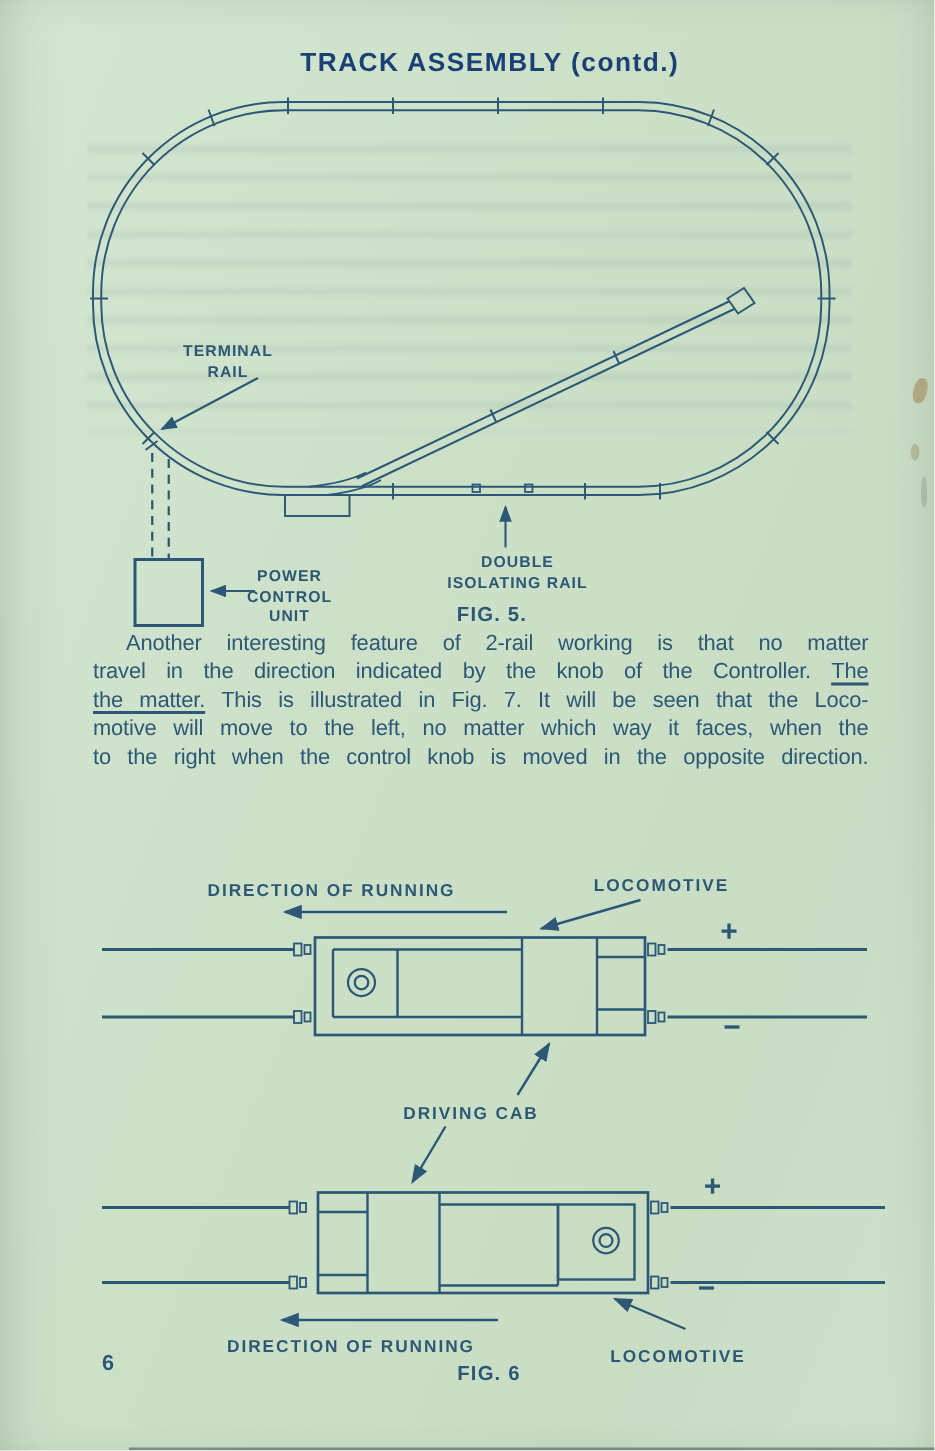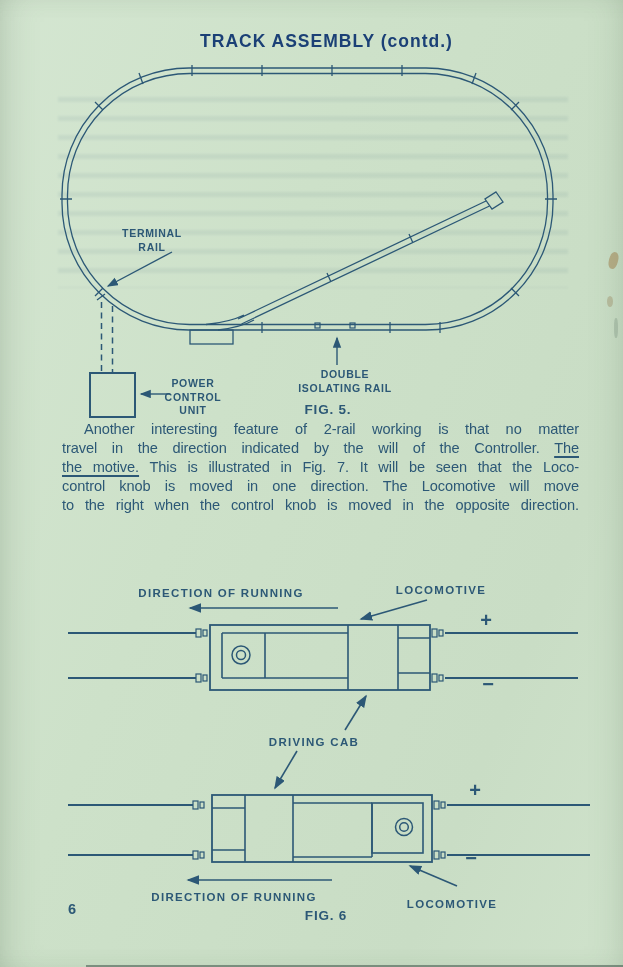--- a/index.html
+++ b/index.html
@@ -106,23 +106,23 @@
       <text class="lbl5" x="345" y="323">DOUBLE</text>
       <text class="lbl5" x="345" y="337">ISOLATING RAIL</text>
       <line class="ln" x1="337" y1="310" x2="337" y2="283" stroke-width="1.4" marker-end="url(#m5)"></line>
 
       <text class="figcap" x="328" y="359">FIG. 5.</text>
     </g>
   </svg>
 
   <div class="paragraph">
       <div class="pline indent"><span>Another interesting feature of 2-rail working is that no matter</span></div>
-      <div class="pline"><span>travel in the direction indicated by the will of the Controller. </span><span class="u">The</span></div>
-      <div class="pline"><span class="u">the motive.</span><span> This is illustrated in Fig. 7.  It will be seen that the Loco-</span></div>
-      <div class="pline"><span>control knob is moved in one direction.  The Locomotive will move</span></div>
+      <div class="pline"><span>travel in the direction indicated by the knob of the Controller. </span><span class="u">The</span></div>
+      <div class="pline"><span class="u">the matter.</span><span> This is illustrated in Fig. 7.  It will be seen that the Loco-</span></div>
+      <div class="pline"><span>motive will move to the left, no matter which way it faces, when the</span></div>
       <div class="pline"><span>to the right when the control knob is moved in the opposite direction.</span></div>
     </div>
 
   <svg id="fig6" class="figure" width="623" height="352" viewBox="0 0 623 352">
     <defs>
       <marker id="m6" markerWidth="9" markerHeight="8" refX="7" refY="3" orient="auto">
         <path d="M0,0 L8,3 L0,6 z" fill="#2c5876"></path>
       </marker>
     </defs>
 

